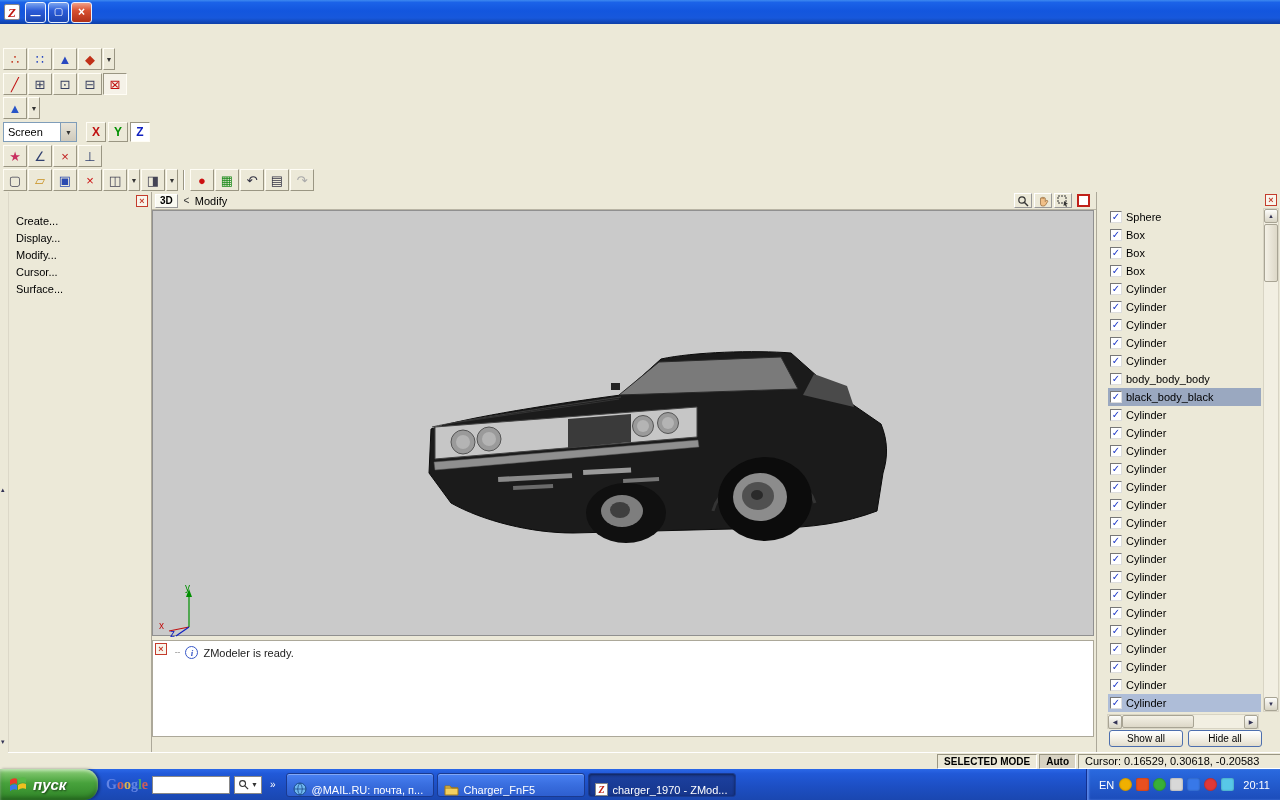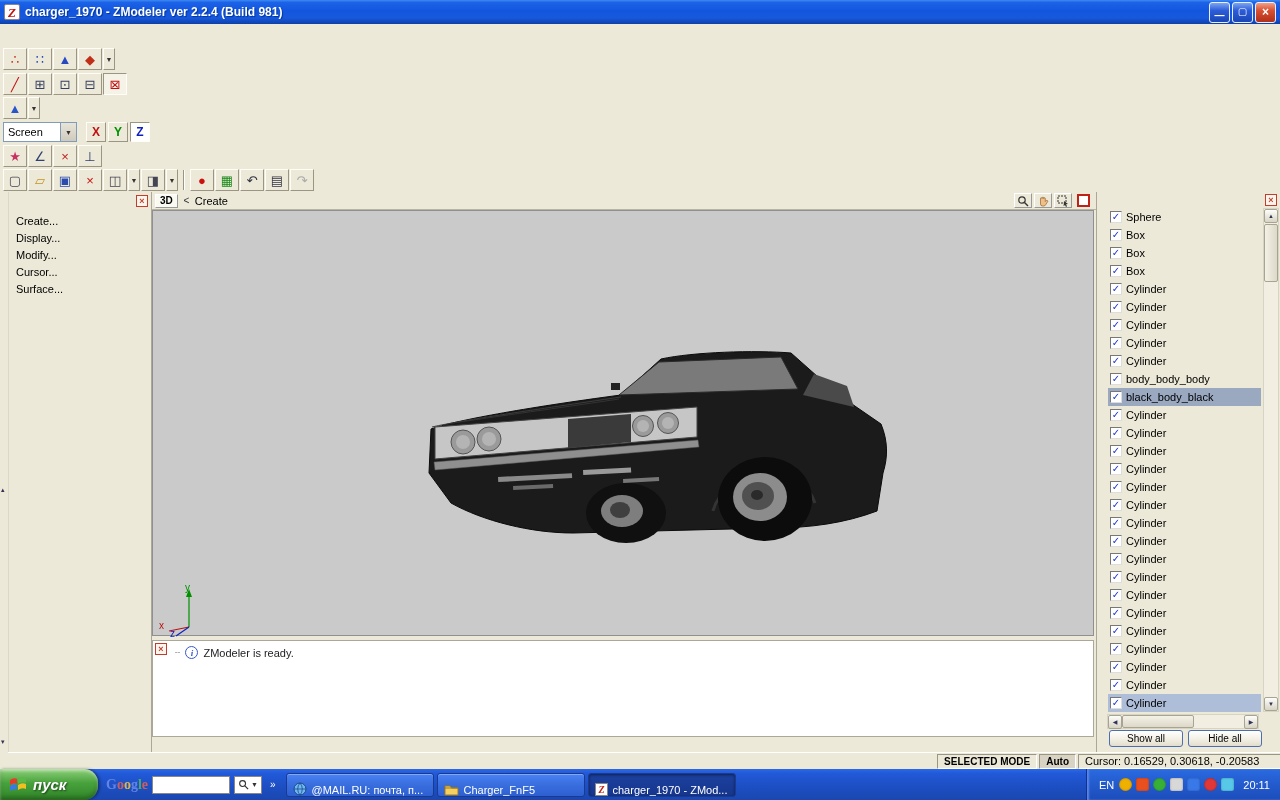--- a/index.html
+++ b/index.html
@@ -156,21 +156,20 @@
 </style>
 </head>
 <body>
 
 <div id="root">
 
   <div class="titlebar">
     <span class="app-icon">
       <span class="app-z">Z</span>
     </span>
-    <span class="title">charger_1970 - ZModeler ver 2.2.4 (Build 981)</span>
     <span class="win-controls">
         <div class="winbtn minimize-button">
           <span class="wb-glyph">—</span>
         </div>
         <div class="winbtn maximize-button">
           <span class="wb-glyph">▢</span>
         </div>
         <div class="winbtn close-button">
           <span class="wb-glyph">×</span>
         </div>
@@ -295,21 +294,21 @@
         <div class="cmd-item">Modify...</div>
         <div class="cmd-item">Cursor...</div>
         <div class="cmd-item">Surface...</div>
       </div>
   </div>
 
   <div class="vp-col">
     <div class="vp-header">
       <span class="vp-3d">3D</span>
       <span class="vp-back">&lt;</span>
-      <span class="vp-label">Create</span>
+      <span class="vp-label">Modify</span>
       <span class="vp-spacer"></span>
       <span class="vp-tool">
         <svg width="12" height="12" viewBox="0 0 12 12">
           <circle cx="5" cy="5" r="3.2" fill="none" stroke="#333" stroke-width="1.2"></circle>
           <path d="M7.5 7.5 L11 11" stroke="#333" stroke-width="1.4"></path>
         </svg>
       </span>
       <span class="vp-tool">
         <svg width="12" height="12" viewBox="0 0 12 12">
           <path d="M3.5 6 V3.5 a.8.8 0 0 1 1.6 0 V3 a.8.8 0 0 1 1.6 0 v.5 a.8.8 0 0 1 1.6 0 V6.5 l1-1 a.9.9 0 0 1 1.3 1.2 L8.5 10 a2 2 0 0 1-1.7 1 H5.5 A2 2 0 0 1 3.5 9 Z" fill="#f0c088" stroke="#805020" stroke-width="0.6"></path>

